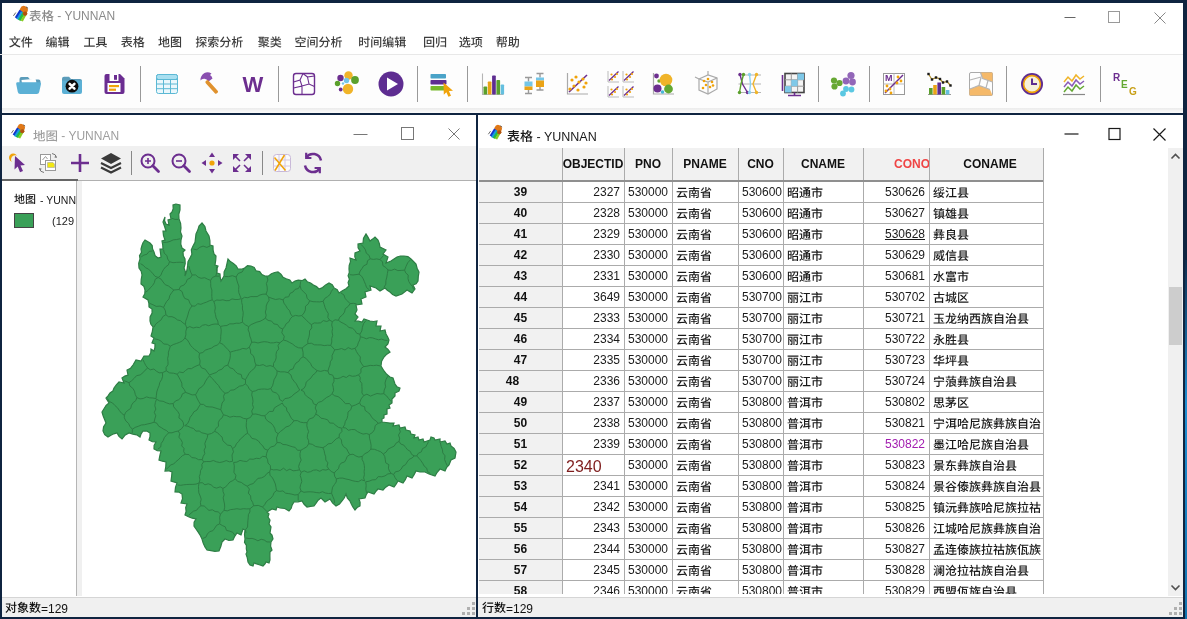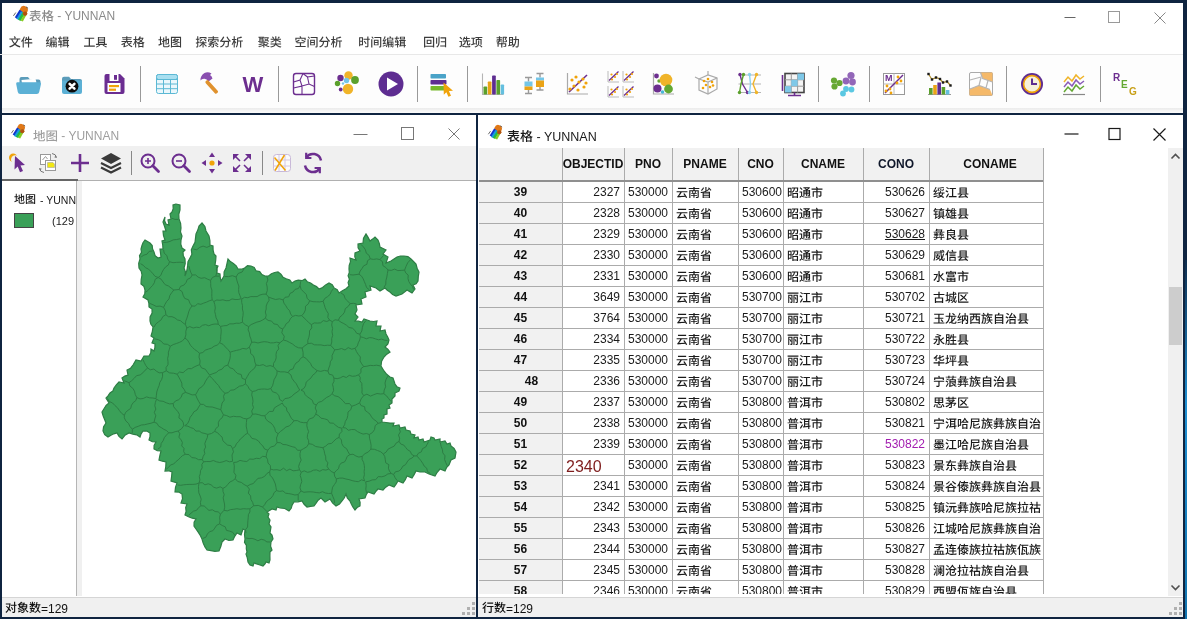--- a/index.html
+++ b/index.html
@@ -418,21 +418,21 @@
         <rect x="53" y="2.5" width="11" height="11"></rect>
         <path d="M97.5 2.5 L109.5 14.5 M109.5 2.5 L97.5 14.5"></path>
       </g>
     </svg>
     <div style="position:absolute;left:479px;top:148px;width:564px;height:32px;background:#f1f1f1;"></div>
     <div style="position:absolute;left:562px;top:158px;font-size:12px;color:#111;font-weight:bold;white-space:pre;line-height:1;width:62px;text-align:center;">OBJECTID</div>
     <div style="position:absolute;left:624px;top:158px;font-size:12px;color:#111;font-weight:bold;white-space:pre;line-height:1;width:48px;text-align:center;">PNO</div>
     <div style="position:absolute;left:672px;top:158px;font-size:12px;color:#111;font-weight:bold;white-space:pre;line-height:1;width:66px;text-align:center;">PNAME</div>
     <div style="position:absolute;left:738px;top:158px;font-size:12px;color:#111;font-weight:bold;white-space:pre;line-height:1;width:45px;text-align:center;">CNO</div>
     <div style="position:absolute;left:783px;top:158px;font-size:12px;color:#111;font-weight:bold;white-space:pre;line-height:1;width:80px;text-align:center;">CNAME</div>
-    <div style="position:absolute;left:863px;top:158px;font-size:12px;color:#0f172a;font-weight:bold;white-space:pre;line-height:1;width:66px;text-align:center;">CONO</div>
+    <div style="position:absolute;left:863px;top:158px;font-size:12px;color:#ef4444;font-weight:bold;white-space:pre;line-height:1;width:66px;text-align:center;padding-left:16px;">CONO</div>
     <div style="position:absolute;left:929px;top:158px;font-size:12px;color:#111;font-weight:bold;white-space:pre;line-height:1;width:122px;text-align:center;">CONAME</div>
     <div style="position:absolute;left:562px;top:148px;width:1px;height:448px;background:#ababab;"></div>
     <div style="position:absolute;left:624px;top:148px;width:1px;height:448px;background:#ababab;"></div>
     <div style="position:absolute;left:672px;top:148px;width:1px;height:448px;background:#ababab;"></div>
     <div style="position:absolute;left:738px;top:148px;width:1px;height:448px;background:#ababab;"></div>
     <div style="position:absolute;left:783px;top:148px;width:1px;height:448px;background:#ababab;"></div>
     <div style="position:absolute;left:863px;top:148px;width:1px;height:448px;background:#ababab;"></div>
     <div style="position:absolute;left:929px;top:148px;width:1px;height:448px;background:#ababab;"></div>
     <div style="position:absolute;left:1043px;top:148px;width:1px;height:448px;background:#ababab;"></div>
     <div style="position:absolute;left:479px;top:180px;width:564px;height:2px;background:#8f8f8f;"></div>
@@ -474,41 +474,41 @@
     <div style="position:absolute;left:479px;top:287px;width:83px;height:20px;background:#f1f1f1;"></div>
     <div style="position:absolute;left:479px;top:307px;width:564px;height:1px;background:#ababab;"></div>
     <div style="position:absolute;left:479px;top:291px;font-size:12px;color:#111;font-weight:bold;white-space:pre;line-height:1;width:83px;text-align:center;">44</div>
     <div style="position:absolute;left:566px;top:291px;font-size:12px;color:#1a1a1a;font-weight:normal;white-space:pre;line-height:1;width:54px;text-align:right;">3649</div>
     <div style="position:absolute;left:628px;top:291px;font-size:12px;color:#1a1a1a;font-weight:normal;white-space:pre;line-height:1;width:40px;text-align:right;">530000</div>
     <div style="position:absolute;left:742px;top:291px;font-size:12px;color:#1a1a1a;font-weight:normal;white-space:pre;line-height:1;width:37px;text-align:right;">530700</div>
     <div style="position:absolute;left:867px;top:291px;font-size:12px;color:#1a1a1a;font-weight:normal;white-space:pre;line-height:1;width:58px;text-align:right;">530702</div>
     <div style="position:absolute;left:479px;top:308px;width:83px;height:20px;background:#f1f1f1;"></div>
     <div style="position:absolute;left:479px;top:328px;width:564px;height:1px;background:#ababab;"></div>
     <div style="position:absolute;left:479px;top:312px;font-size:12px;color:#111;font-weight:bold;white-space:pre;line-height:1;width:83px;text-align:center;">45</div>
-    <div style="position:absolute;left:566px;top:312px;font-size:12px;color:#1a1a1a;font-weight:normal;white-space:pre;line-height:1;width:54px;text-align:right;">3764</div>
+    <div style="position:absolute;left:566px;top:312px;font-size:12px;color:#1a1a1a;font-weight:normal;white-space:pre;line-height:1;width:54px;text-align:right;">2333</div>
     <div style="position:absolute;left:628px;top:312px;font-size:12px;color:#1a1a1a;font-weight:normal;white-space:pre;line-height:1;width:40px;text-align:right;">530000</div>
     <div style="position:absolute;left:742px;top:312px;font-size:12px;color:#1a1a1a;font-weight:normal;white-space:pre;line-height:1;width:37px;text-align:right;">530700</div>
     <div style="position:absolute;left:867px;top:312px;font-size:12px;color:#1a1a1a;font-weight:normal;white-space:pre;line-height:1;width:58px;text-align:right;">530721</div>
     <div style="position:absolute;left:479px;top:329px;width:83px;height:20px;background:#f1f1f1;"></div>
     <div style="position:absolute;left:479px;top:349px;width:564px;height:1px;background:#ababab;"></div>
     <div style="position:absolute;left:479px;top:333px;font-size:12px;color:#111;font-weight:bold;white-space:pre;line-height:1;width:83px;text-align:center;">46</div>
     <div style="position:absolute;left:566px;top:333px;font-size:12px;color:#1a1a1a;font-weight:normal;white-space:pre;line-height:1;width:54px;text-align:right;">2334</div>
     <div style="position:absolute;left:628px;top:333px;font-size:12px;color:#1a1a1a;font-weight:normal;white-space:pre;line-height:1;width:40px;text-align:right;">530000</div>
     <div style="position:absolute;left:742px;top:333px;font-size:12px;color:#1a1a1a;font-weight:normal;white-space:pre;line-height:1;width:37px;text-align:right;">530700</div>
     <div style="position:absolute;left:867px;top:333px;font-size:12px;color:#1a1a1a;font-weight:normal;white-space:pre;line-height:1;width:58px;text-align:right;">530722</div>
     <div style="position:absolute;left:479px;top:350px;width:83px;height:20px;background:#f1f1f1;"></div>
     <div style="position:absolute;left:479px;top:370px;width:564px;height:1px;background:#ababab;"></div>
     <div style="position:absolute;left:479px;top:354px;font-size:12px;color:#111;font-weight:bold;white-space:pre;line-height:1;width:83px;text-align:center;">47</div>
     <div style="position:absolute;left:566px;top:354px;font-size:12px;color:#1a1a1a;font-weight:normal;white-space:pre;line-height:1;width:54px;text-align:right;">2335</div>
     <div style="position:absolute;left:628px;top:354px;font-size:12px;color:#1a1a1a;font-weight:normal;white-space:pre;line-height:1;width:40px;text-align:right;">530000</div>
     <div style="position:absolute;left:742px;top:354px;font-size:12px;color:#1a1a1a;font-weight:normal;white-space:pre;line-height:1;width:37px;text-align:right;">530700</div>
     <div style="position:absolute;left:867px;top:354px;font-size:12px;color:#1a1a1a;font-weight:normal;white-space:pre;line-height:1;width:58px;text-align:right;">530723</div>
     <div style="position:absolute;left:479px;top:371px;width:83px;height:20px;background:#f1f1f1;"></div>
     <div style="position:absolute;left:479px;top:391px;width:564px;height:1px;background:#ababab;"></div>
-    <div style="position:absolute;left:500px;top:375px;font-size:12px;color:#111;font-weight:bold;white-space:pre;line-height:1;width:63px;text-align:center;">48</div>
+    <div style="position:absolute;left:481px;top:375px;font-size:12px;color:#111;font-weight:bold;white-space:pre;line-height:1;width:63px;text-align:center;">48</div>
     <div style="position:absolute;left:566px;top:375px;font-size:12px;color:#1a1a1a;font-weight:normal;white-space:pre;line-height:1;width:54px;text-align:right;">2336</div>
     <div style="position:absolute;left:628px;top:375px;font-size:12px;color:#1a1a1a;font-weight:normal;white-space:pre;line-height:1;width:40px;text-align:right;">530000</div>
     <div style="position:absolute;left:742px;top:375px;font-size:12px;color:#1a1a1a;font-weight:normal;white-space:pre;line-height:1;width:37px;text-align:right;">530700</div>
     <div style="position:absolute;left:867px;top:375px;font-size:12px;color:#1a1a1a;font-weight:normal;white-space:pre;line-height:1;width:58px;text-align:right;">530724</div>
     <div style="position:absolute;left:479px;top:392px;width:83px;height:20px;background:#f1f1f1;"></div>
     <div style="position:absolute;left:479px;top:412px;width:564px;height:1px;background:#ababab;"></div>
     <div style="position:absolute;left:479px;top:396px;font-size:12px;color:#111;font-weight:bold;white-space:pre;line-height:1;width:83px;text-align:center;">49</div>
     <div style="position:absolute;left:566px;top:396px;font-size:12px;color:#1a1a1a;font-weight:normal;white-space:pre;line-height:1;width:54px;text-align:right;">2337</div>
     <div style="position:absolute;left:628px;top:396px;font-size:12px;color:#1a1a1a;font-weight:normal;white-space:pre;line-height:1;width:40px;text-align:right;">530000</div>
     <div style="position:absolute;left:742px;top:396px;font-size:12px;color:#1a1a1a;font-weight:normal;white-space:pre;line-height:1;width:37px;text-align:right;">530800</div>

